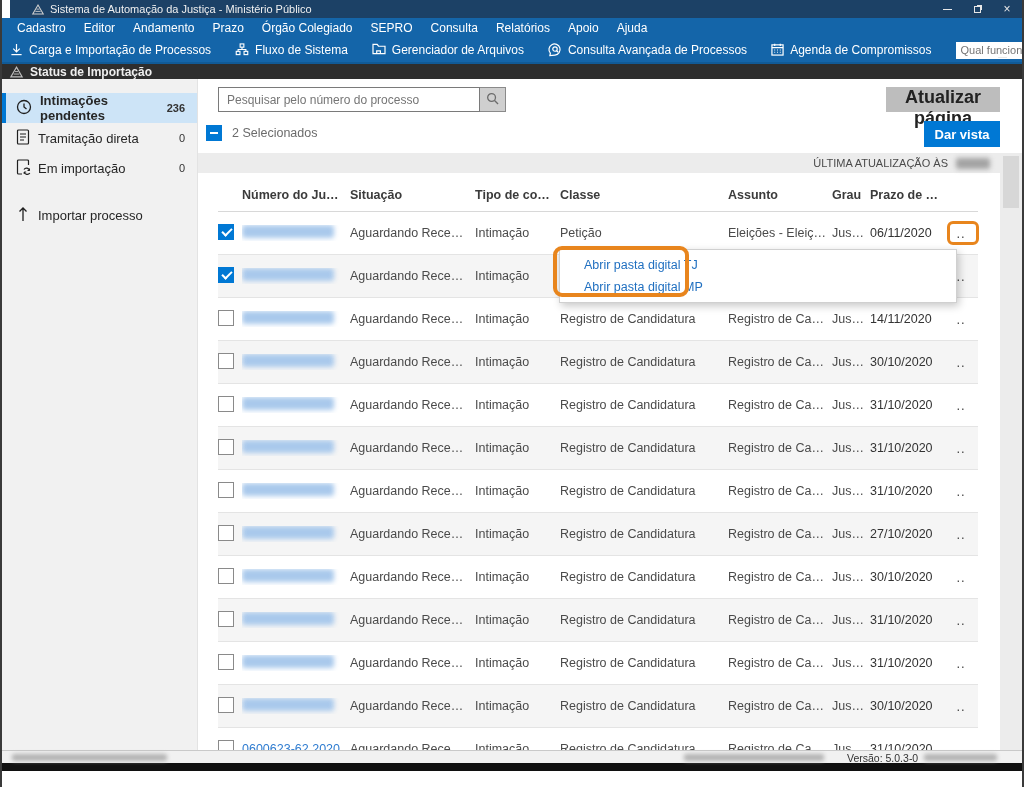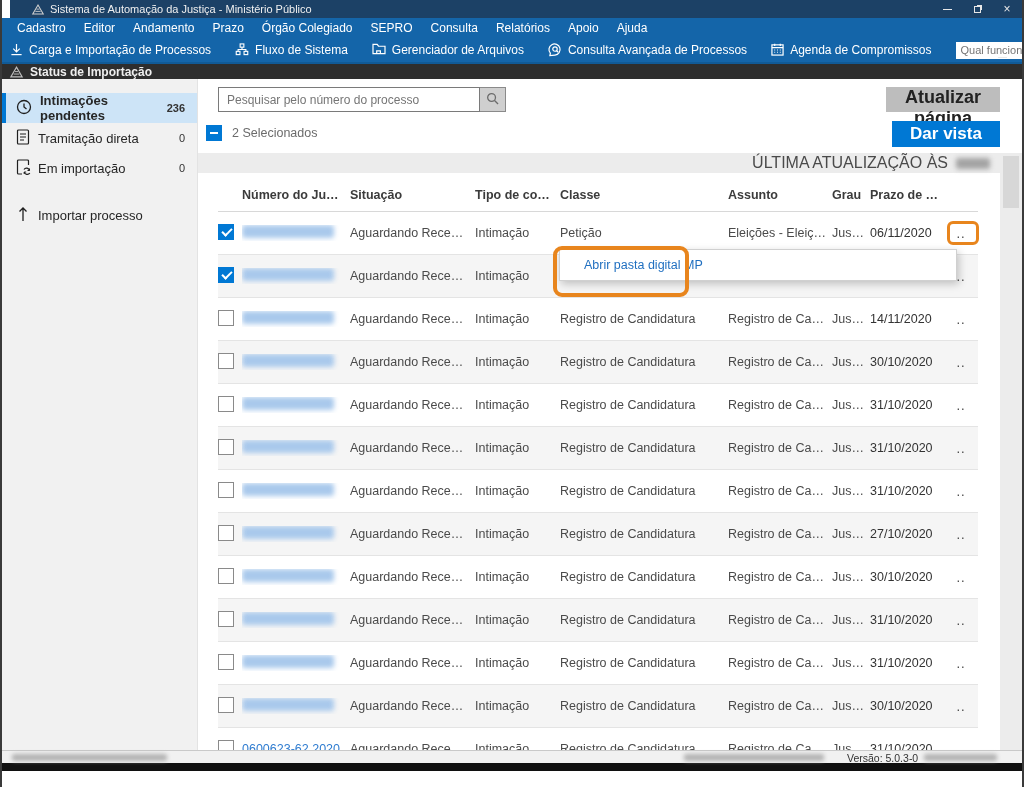--- a/index.html
+++ b/index.html
@@ -61,27 +61,27 @@
                        font-family:"Liberation Sans", sans-serif; color:#333; }
   .proc-search .search-btn { width:26px; height:25px; background:#cfcfcf; border:1px solid #8a8a8a;
                              border-left:none; display:flex; align-items:center; justify-content:center; }
 
   .refresh-btn { position:absolute; top:8px; right:22px; width:114px; height:25px; background:#bdbdbd;
                  border:none; font-size:18px; color:#222; font-family:"Liberation Sans", sans-serif;
                  font-weight:bold; cursor:pointer; }
 
   .selected-bar { position:absolute; top:46px; left:8px; display:flex; align-items:center; gap:10px;
                   font-size:12.5px; color:#6b6b6b; }
-  .darvista-btn { position:absolute; top:42px; right:22px; width:108px; height:26px; background:#0078d4;
-                  border:none; color:#fff; font-size:17px; font-weight:bold;
+  .darvista-btn { position:absolute; top:42px; right:22px; width:76px; height:26px; background:#0078d4;
+                  border:none; color:#fff; font-size:13px; font-weight:bold;
                   font-family:"Liberation Sans", sans-serif; cursor:pointer; }
 
   .update-strip { position:absolute; top:74px; left:0; width:606px; right:0; height:20px; background:#ececec;
                   display:flex; align-items:center; justify-content:flex-end; padding-right:10px;
-                  font-size:16px; color:#4a4a4a; width:auto; right:22px; }
+                  font-size:11px; color:#4a4a4a; width:auto; right:22px; }
 
   
   .grid { display:grid; grid-template-columns:24px 108px 125px 85px 168px 104px 38px 80px 28px; align-items:center; }
   .thead { position:absolute; top:99px; left:20px; width:760px; height:34px; border-bottom:1px solid #d8d8d8;
            font-size:12.5px; font-weight:bold; color:#3b3b3b; }
   .thead > div, .trow > div { white-space:nowrap; overflow:hidden; text-overflow:ellipsis; padding-right:6px; }
   .rows { position:absolute; top:133px; left:20px; width:760px; bottom:0; overflow:hidden; }
   .trow { height:43px; border-bottom:1px solid #e4e4e4; font-size:12.5px; color:#4a4a4a; background:#fff; }
   .trow.alt { background:#f5f5f5; }
   .trow .date { color:#333; }
@@ -456,20 +456,21 @@
     <div class="date">31/10/2020</div>
     <div class="more-btn">..</div>
   </div>
         </div>
 
       <div class="v-scrollbar">
         <div class="v-thumb"></div>
       </div>
 
       <div class="ctx-menu">
+        <div class="ctx-item">Abrir pasta digital TJ</div>
         <div class="ctx-item">Abrir pasta digital MP</div>
       </div>
 
       <div class="annot annot-menu"></div>
       <div class="annot annot-more"></div>
 
     </div>
   </div>
 
   <div class="statusbar">

